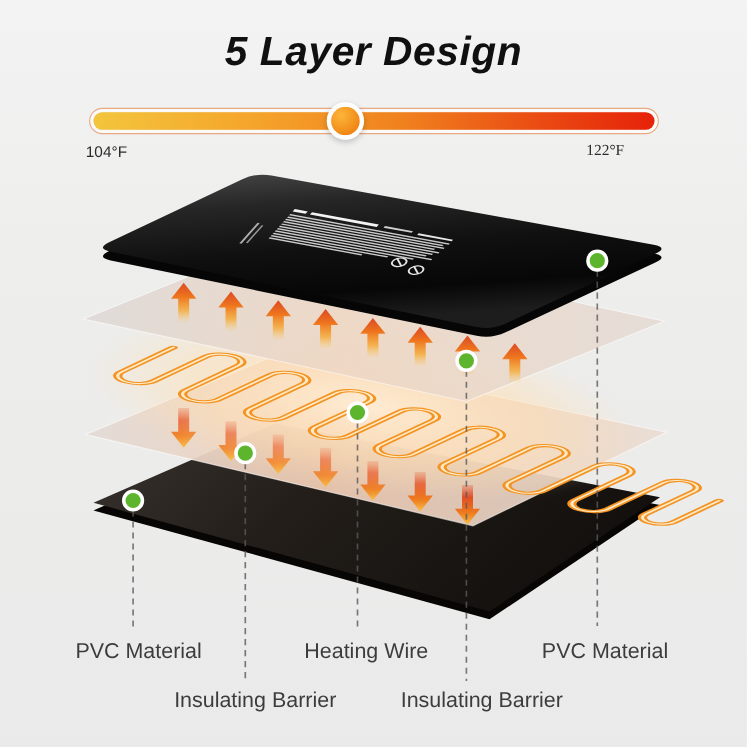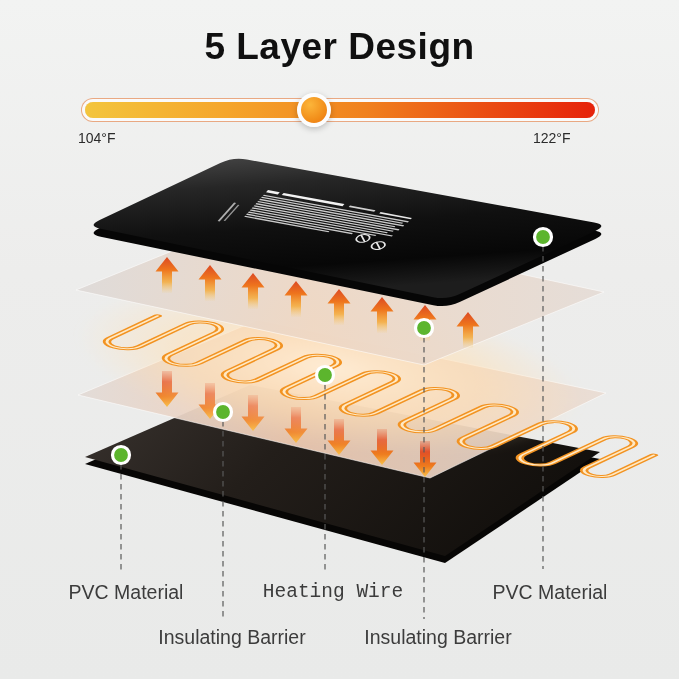--- a/index.html
+++ b/index.html
@@ -3,35 +3,35 @@
 <meta charset="utf-8">
 <style>
   html,body{margin:0;padding:0;}
   body{font-family:"Liberation Sans", sans-serif;}
   .stage{
     position:relative;width:679px;height:679px;overflow:hidden;
     background:linear-gradient(180deg,#f2f3f2 0%,#ededec 40%,#e9eae9 100%);
   }
   .title{
     position:absolute;left:0;top:26px;width:679px;text-align:center;
-    font-size:37px;font-weight:bold;color:#101010;letter-spacing:.5px;
+    font-size:37px;font-weight:bold;color:#101010;letter-spacing:.5px;font-style:italic;
   }
   .temp-bar{
     position:absolute;left:85px;top:102px;width:510px;height:16px;border-radius:9px;
     background:linear-gradient(90deg,#f3c53d 0%,#f5a52b 28%,#f0811e 55%,#ea4a12 80%,#e6220a 100%);
     box-shadow:0 0 0 3px #fafafa,0 0 0 4px rgba(228,110,40,.55);
   }
   .temp-knob{
     position:absolute;left:212px;top:-9px;width:26px;height:26px;border-radius:50%;
     background:radial-gradient(circle at 35% 30%,#fcb53a,#f18c18 65%,#ec7212);
     border:4px solid #fdfdfd;box-shadow:0 2px 6px rgba(0,0,0,.22);
   }
   .temp-label{position:absolute;top:130px;font-size:14px;color:#2b2b2b;}
   .temp-label.min{left:78px;}
-  .temp-label.max{left:533px;}
+  .temp-label.max{left:533px;font-family:Liberation Serif, serif;}
   .diagram{position:absolute;left:0;top:0;width:679px;height:679px;}
   .layer-label{
     position:absolute;transform:translateX(-50%);white-space:nowrap;
     font-size:19.5px;color:#3c3c3c;text-align:center;
   }
 </style>
 </head>
 <body>
 
 <div class="stage">
@@ -192,17 +192,17 @@
       <circle cx="121" cy="455" r="8.5"></circle>
       <circle cx="223" cy="412" r="8.5"></circle>
       <circle cx="325" cy="375" r="8.5"></circle>
       <circle cx="424" cy="328" r="8.5"></circle>
       <circle cx="543" cy="237" r="8.5"></circle>
     </g>
   </svg>
 
   <div class="layer-label" style="left:126px;top:581px;">PVC Material</div>
   <div class="layer-label" style="left:232px;top:626px;">Insulating Barrier</div>
-  <div class="layer-label" style="left:333px;top:581px;font-family:Liberation Mono, monospace;">Heating Wire</div>
+  <div class="layer-label" style="left:333px;top:581px;">Heating Wire</div>
   <div class="layer-label" style="left:438px;top:626px;">Insulating Barrier</div>
   <div class="layer-label" style="left:550px;top:581px;">PVC Material</div>
 
 </div>
 
 </body></html>

